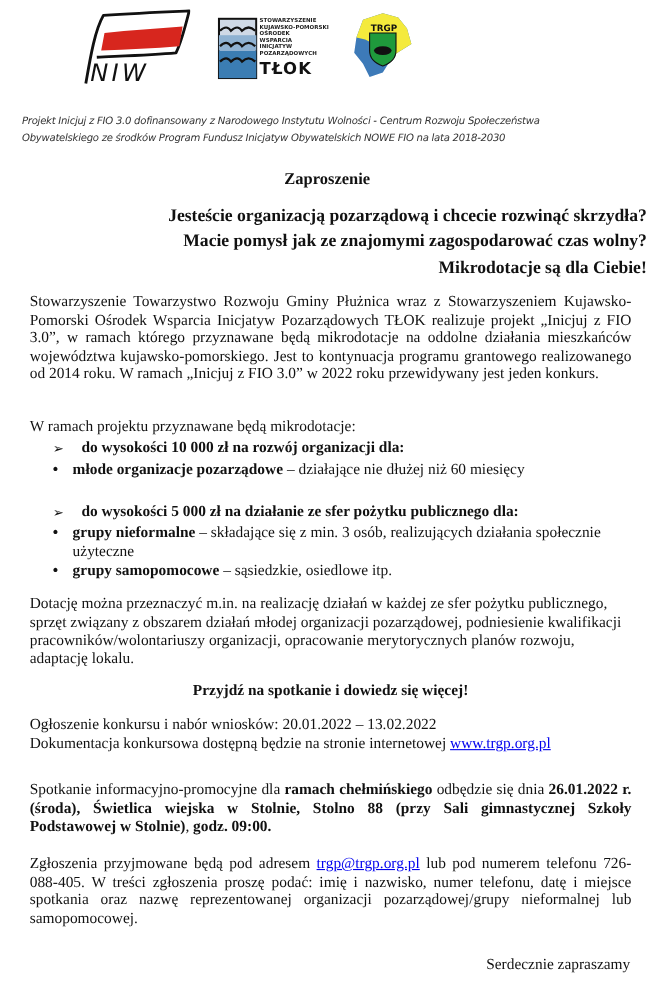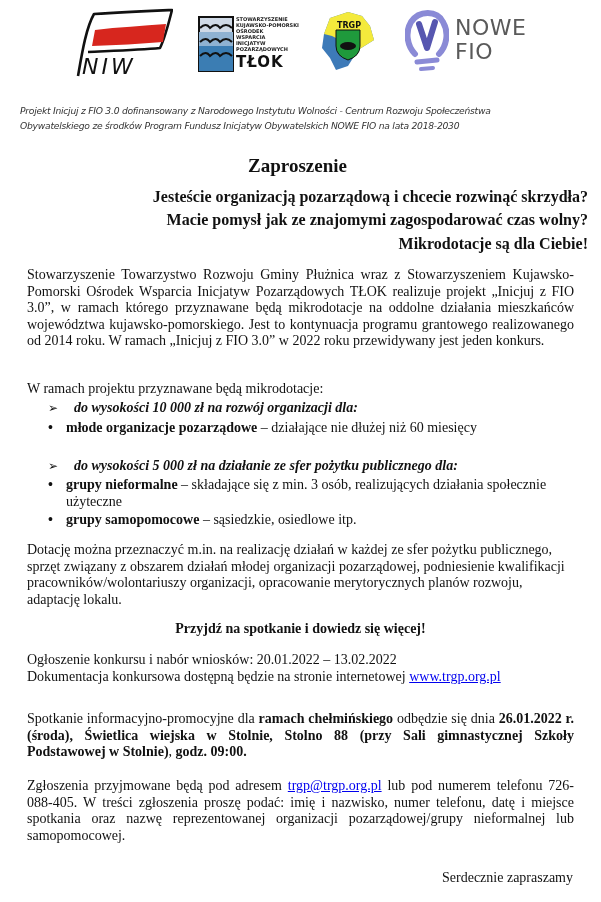--- a/index.html
+++ b/index.html
@@ -8,35 +8,35 @@
   .logo { position:absolute; }
   .niw { left:68px; top:8px; width:105px; height:70px; }
   .tlok { left:198px; top:16px; width:105px; height:58px; }
   .trgp { left:318px; top:10px; width:60px; height:62px; }
   .fio { left:405px; top:10px; width:130px; height:62px; }
   .fio-text { position:absolute; left:50px; top:6px; font-family:"DejaVu Sans", sans-serif; font-size:22px; line-height:24px; color:#5a5a5a; letter-spacing:0.5px; }
   .tlok-text { position:absolute; left:38px; top:0px; font-family:"DejaVu Sans", sans-serif; font-size:5px; line-height:6px; color:#222; font-weight:bold; }
   .tlok-big { position:absolute; left:38px; top:37px; font-family:"DejaVu Sans", sans-serif; font-size:15px; color:#111; font-weight:bold; letter-spacing:1px; }
 
   .project-note { position:absolute; left:20px; top:103px; width:561px; text-align:left; font-family:"DejaVu Sans", sans-serif; font-style:italic; font-size:9.2px; line-height:15px; color:#333; letter-spacing:-0.25px; }
-  .title { position:absolute; left:0; top:155px; width:595px; text-align:center; font-weight:bold; font-size:19px; }
+  .title { position:absolute; left:0; top:155px; width:595px; text-align:center; font-weight:bold; font-size:15px; }
   .subtitle { position:absolute; left:0; width:588px; text-align:right; font-weight:bold; font-size:16px; }
   .st1 { top:188px; } .st2 { top:211px; } .st3 { top:235px; }
 
   .para { position:absolute; left:27px; width:547px; font-size:14px; line-height:16.6px; }
   .justify { text-align:justify; text-align-last:auto; }
   .p1 { top:267px; }
   .p2 { top:381px; }
   .list-item { position:absolute; font-size:14px; line-height:16.6px; }
   .arrow-item { left:48px; font-weight:bold; }
   .bullet-item { left:48px; width:520px; }
   .bullet-dot { position:absolute; left:0; top:0; font-weight:bold; }
   .bullet-text { position:absolute; left:18px; width:500px; }
   .arrow-glyph { position:absolute; left:0; top:0; font-weight:normal; font-family:"DejaVu Sans", sans-serif; font-size:12px; }
-  .arrow-text { position:absolute; left:26px; white-space:nowrap;font-style:italic; }
+  .arrow-text { position:absolute; left:26px; white-space:nowrap; }
   .b { font-weight:bold; }
   .p3 { top:542px; }
   .cta { position:absolute; left:0; top:621px; width:601px; text-align:center; font-weight:bold; font-size:14px; }
   .p4 { top:652px; }
   .p5 { top:711px; }
   .p6 { top:778px; }
   a.link { color:#0000ee; text-decoration:underline; }
   .closing { position:absolute; right:28px; top:870px; font-size:14px; }
 </style>
 </head>
@@ -74,32 +74,20 @@
       <div>STOWARZYSZENIE</div>
       <div>KUJAWSKO-POMORSKI</div>
       <div>OŚRODEK</div>
       <div>WSPARCIA</div>
       <div>INICJATYW</div>
       <div>POZARZĄDOWYCH</div>
     </div>
     <div class="tlok-big">TŁOK</div>
   </div>
 
-  <div class="logo fio">
-    <svg width="44" height="62" viewBox="0 0 44 62" style="position:absolute;left:0;top:0">
-      <path d="M10 44 C 2 36, 0 22, 6 12 C 14 0, 32 0, 38 12 C 44 22, 42 36, 34 44" fill="none" stroke="#8a8ad6" stroke-width="6" stroke-linecap="round"></path>
-      <path d="M14 14 L22 38 L30 12" fill="none" stroke="#5656b0" stroke-width="6" stroke-linecap="round" stroke-linejoin="round"></path>
-      <path d="M12 52 L32 50" stroke="#8a8ad6" stroke-width="5" stroke-linecap="round"></path>
-      <path d="M16 59 L28 58" stroke="#8a8ad6" stroke-width="4" stroke-linecap="round"></path>
-    </svg>
-    <div class="fio-text">
-      <div>NOWE</div>
-      <div>FIO</div>
-    </div>
-  </div>
 </div>
 
 <div class="project-note">
   <div>Projekt Inicjuj z FIO 3.0 dofinansowany z Narodowego Instytutu Wolności - Centrum Rozwoju Społeczeństwa</div>
   <div>Obywatelskiego ze środków Program Fundusz Inicjatyw Obywatelskich NOWE FIO na lata 2018-2030</div>
 </div>
 
 <div class="title">Zaproszenie</div>
 <div class="subtitle st1">Jesteście organizacją pozarządową i chcecie rozwinąć skrzydła?</div>
 <div class="subtitle st2">Macie pomysł jak ze znajomymi zagospodarować czas wolny?</div>

